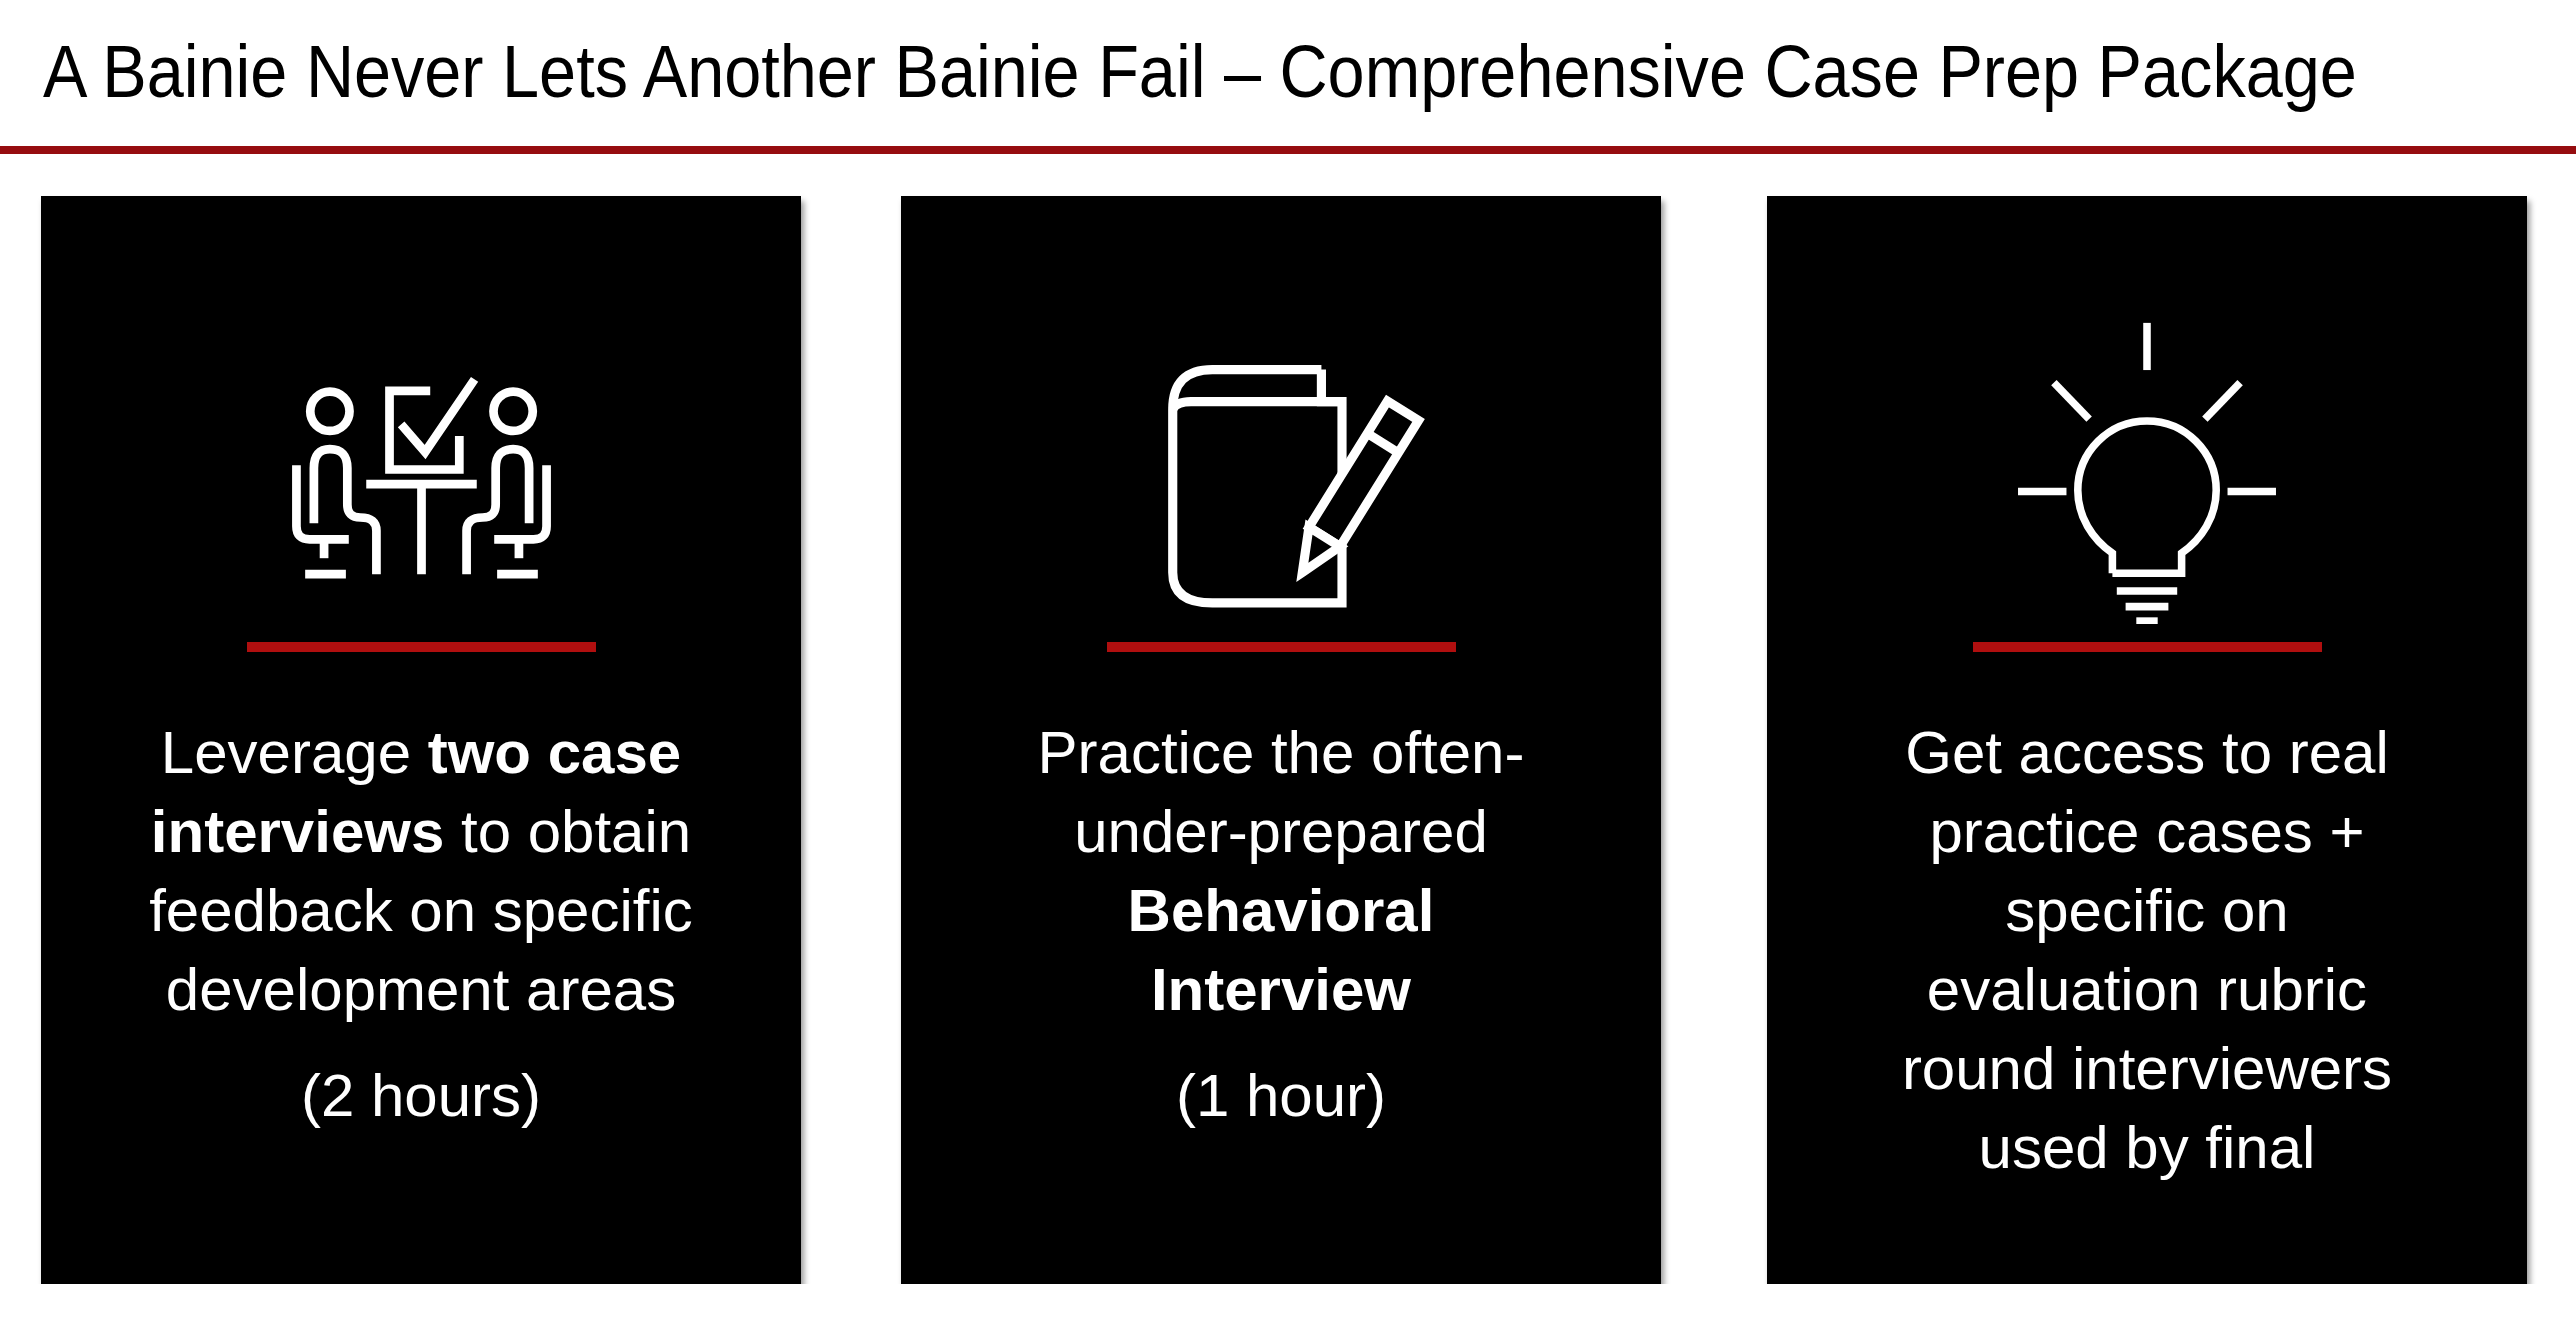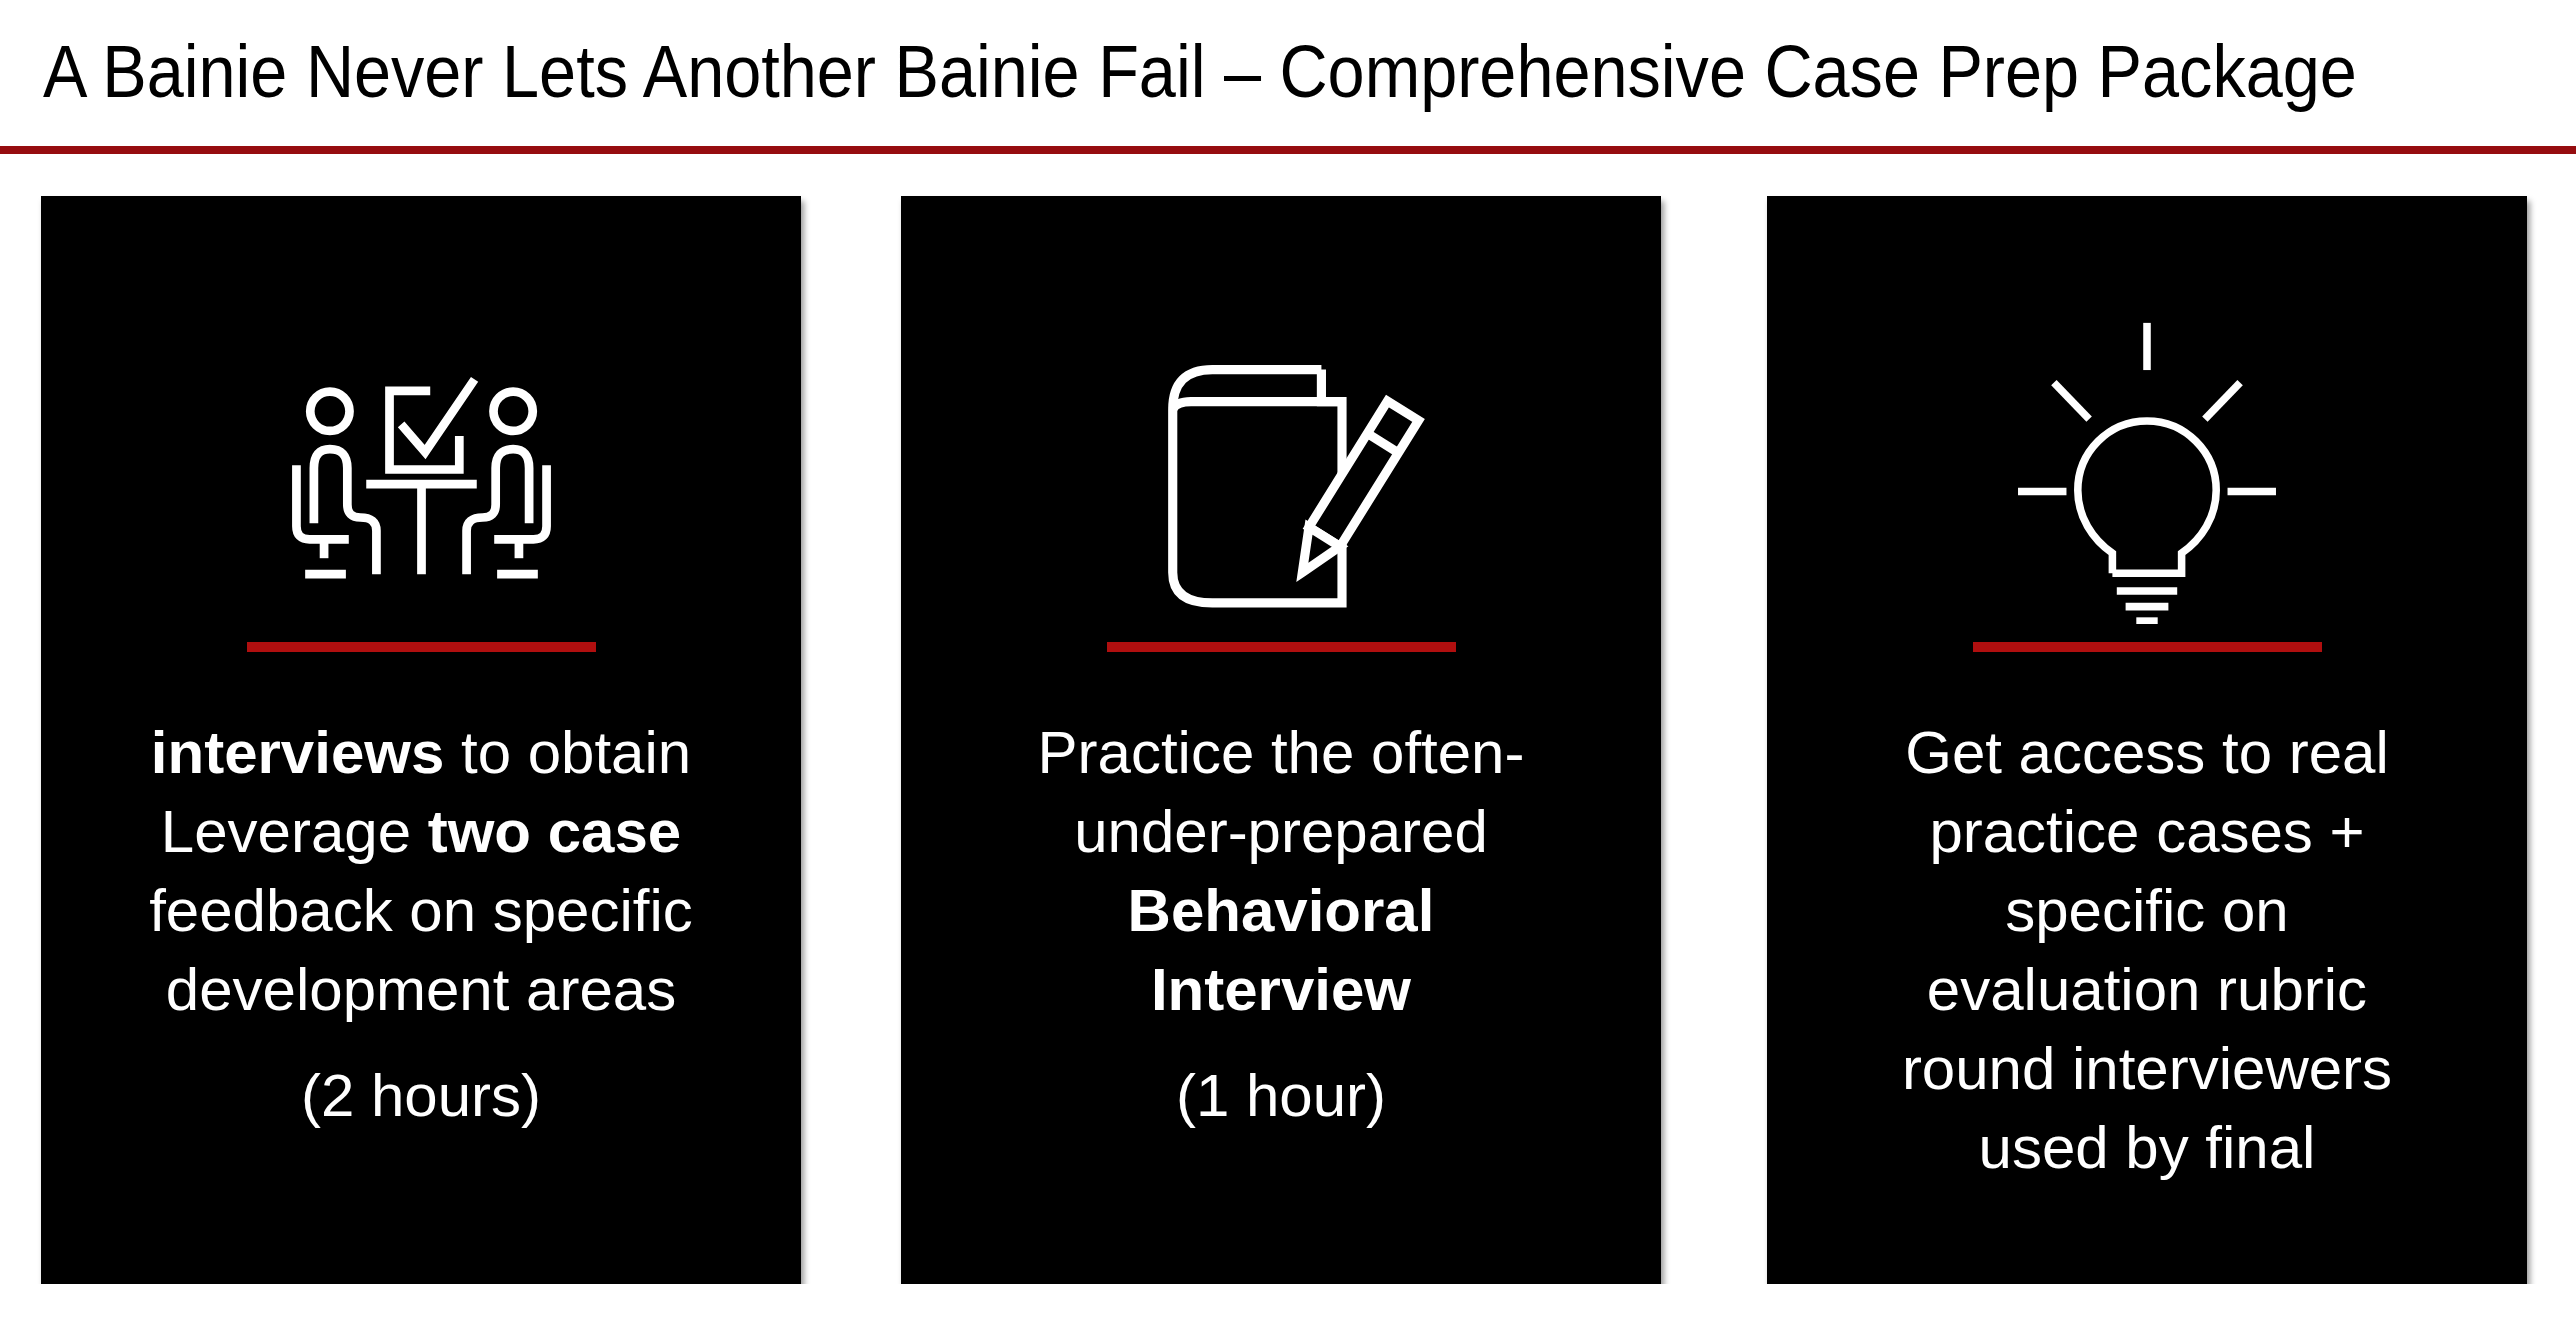--- a/index.html
+++ b/index.html
@@ -83,22 +83,22 @@
           <circle cx="366" cy="138" r="27"></circle>
           <path d="M388,292 V216 Q388,190 366,190 Q342,190 342,216 V266 Q342,284 324,284 Q302,284 302,302 V362"></path>
           <path d="M412,212 V296 Q412,314 394,314 H340"></path>
           <path d="M374,314 V340"></path>
           <path d="M344,362 H400"></path>
         </g>
       </svg>
     </div>
     <div class="divider"></div>
     <div class="card-text">
+        <div><span>Leverage </span><span class="b">two case</span></div>
         <div><span class="b">interviews</span><span> to obtain</span></div>
-        <div><span>Leverage </span><span class="b">two case</span></div>
         <div><span>feedback on specific</span></div>
         <div><span>development areas</span></div>
       </div>
     <div class="duration">(2 hours)</div>
   </div>
 
   <div class="card c2">
     <div class="icon-area">
       <svg class="card-icon" width="366" viewBox="0 0 480 420">
 

